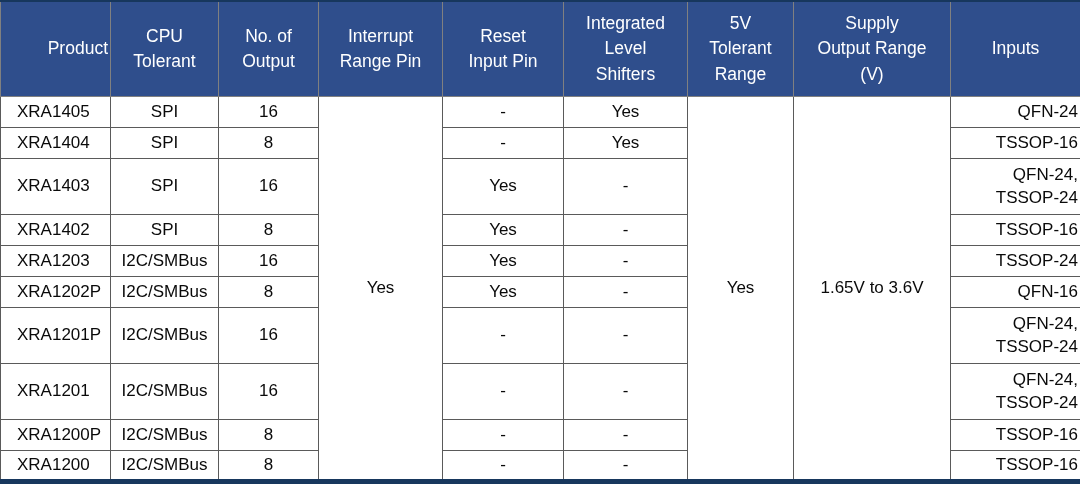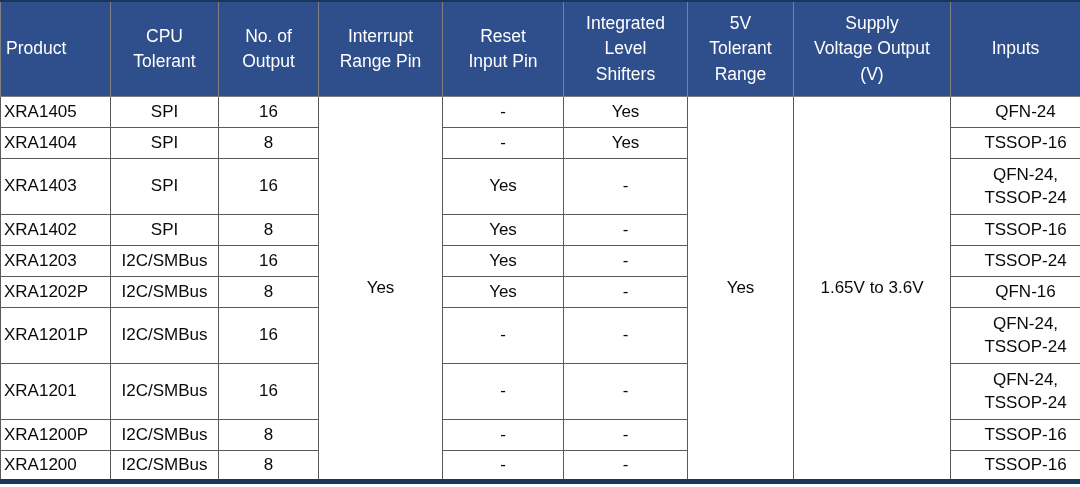--- a/index.html
+++ b/index.html
@@ -32,38 +32,38 @@
     line-height:1.45;
     text-align:center;
     vertical-align:middle;
     border:1px solid var(--header-border);
     border-top:none;
     padding:2px 2px;
     white-space:pre-line;
     height:90px;
   }
   th.col-product{
-    text-align:left;
+    text-align:right;
     padding-left:5px;
   }
   td{
     border:1px solid var(--body-border);
     font-size:17px;
     text-align:center;
     vertical-align:middle;
     padding:1px 2px;
     white-space:pre-line;
     line-height:1.3;
   }
   td.cell-product{
     text-align:left;
-    padding-left:3px;
+    padding-left:16px;
   }
   td.cell-package{
-    text-align:center;
+    text-align:right;
     padding-left:22px;
   }
   tr.row-normal{height:31px;}
   tr.row-tall{height:56px;margin-left:20px;}
 </style>
 </head>
 <body>
 
 <table class="spec-table">
   <colgroup>
@@ -88,21 +88,21 @@
 Range Pin</th>
       <th>Reset
 Input Pin</th>
       <th>Integrated
 Level
 Shifters</th>
       <th>5V
 Tolerant
 Range</th>
       <th>Supply
-Voltage Output
+Output Range
 (V)</th>
       <th>Inputs</th>
     </tr>
   </thead>
   <tbody>
     <tr class="row-normal">
       <td class="cell-product">XRA1405</td>
       <td>SPI</td>
       <td>16</td>
       <td rowspan="10">Yes</td>

